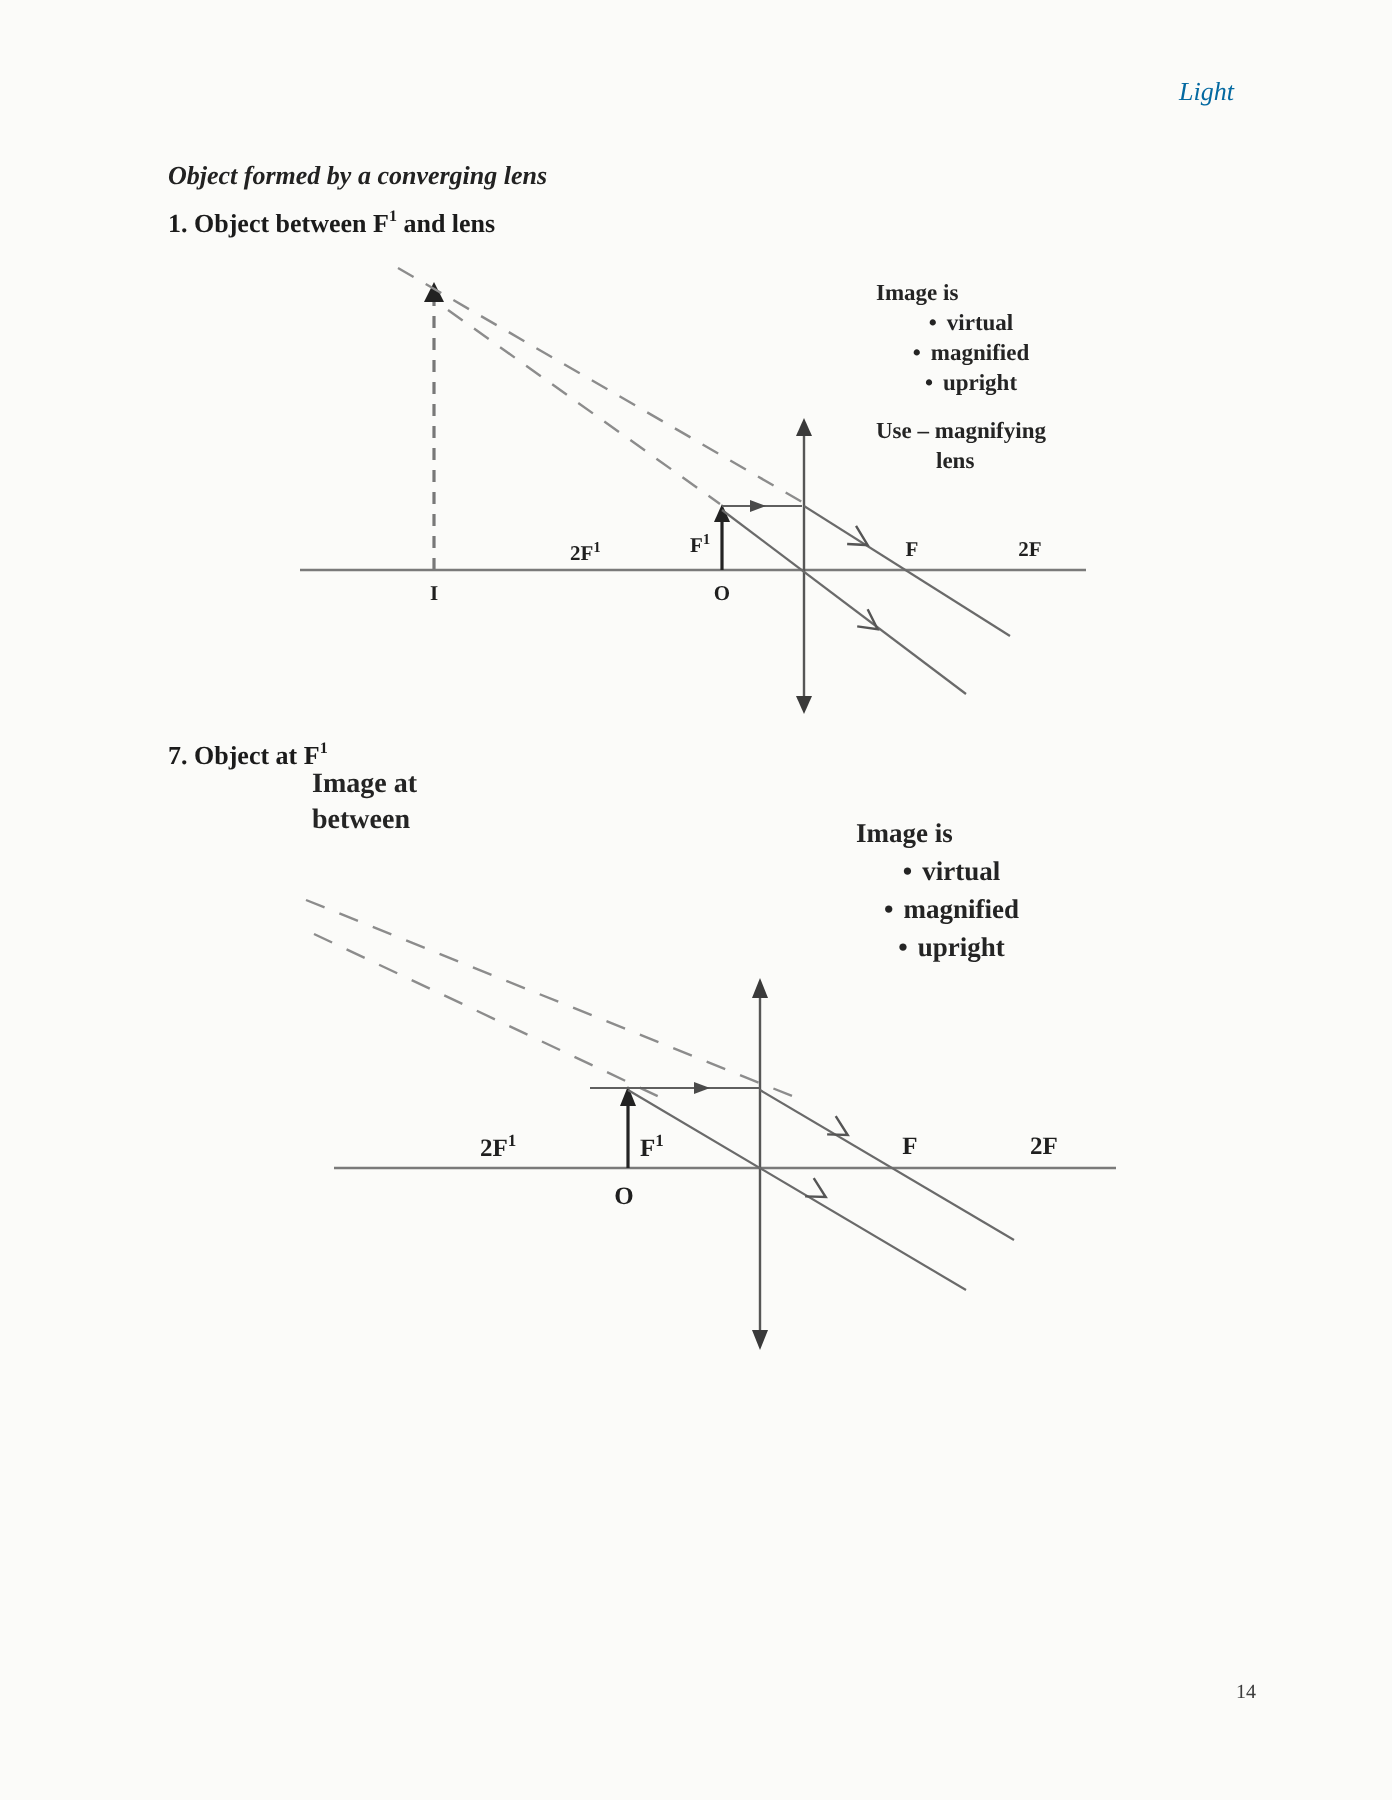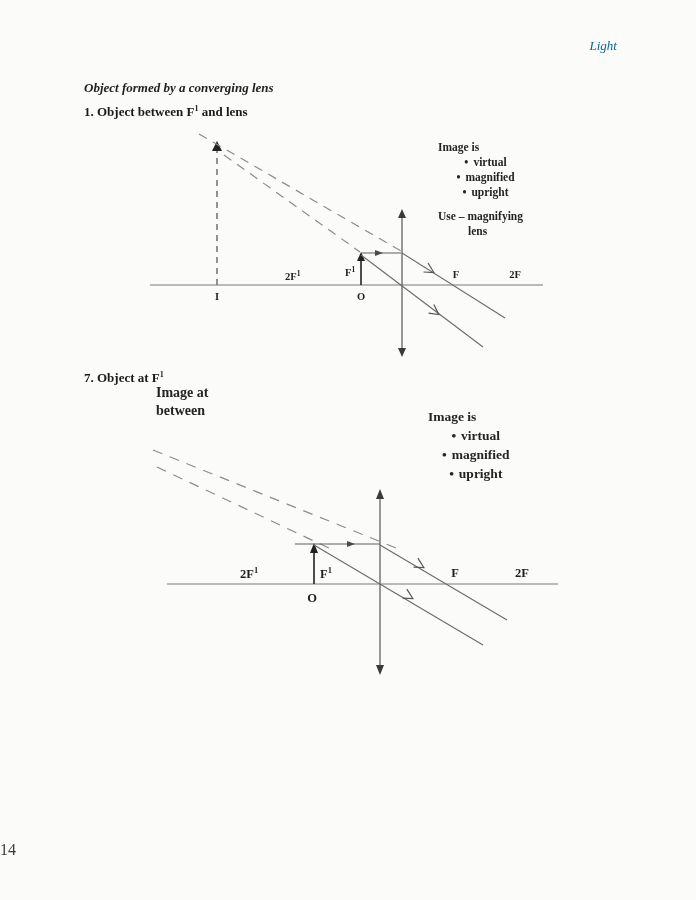--- a/index.html
+++ b/index.html
@@ -32,21 +32,21 @@
   .notes1 .use-l2{padding-left:30px;}
   .dot{margin-right:5px;}
   .image-at{
     top:384px;left:156px;font-weight:bold;font-size:14px;line-height:18px;color:#242424;
   }
   .notes2{
     top:407px;left:428px;font-weight:bold;font-size:13.5px;line-height:19px;color:#242424;
   }
   .notes2 .bullets{margin-left:14px;}
   .page-num{
-    top:841px;left:0;width:628px;text-align:left;font-size:16px;color:#3c3c3c;
+    top:841px;left:0;width:628px;text-align:right;font-size:10px;color:#3c3c3c;
   }
   svg{position:absolute;left:0;}
   #svg1{top:125px;}
   #svg2{top:395px;}
   svg text{
     font-family:"Liberation Serif","DejaVu Serif",serif;
     font-weight:bold;fill:#1f1f1f;
   }
   .lbl1{font-size:10.5px;}
   .lbl2{font-size:12.5px;}

